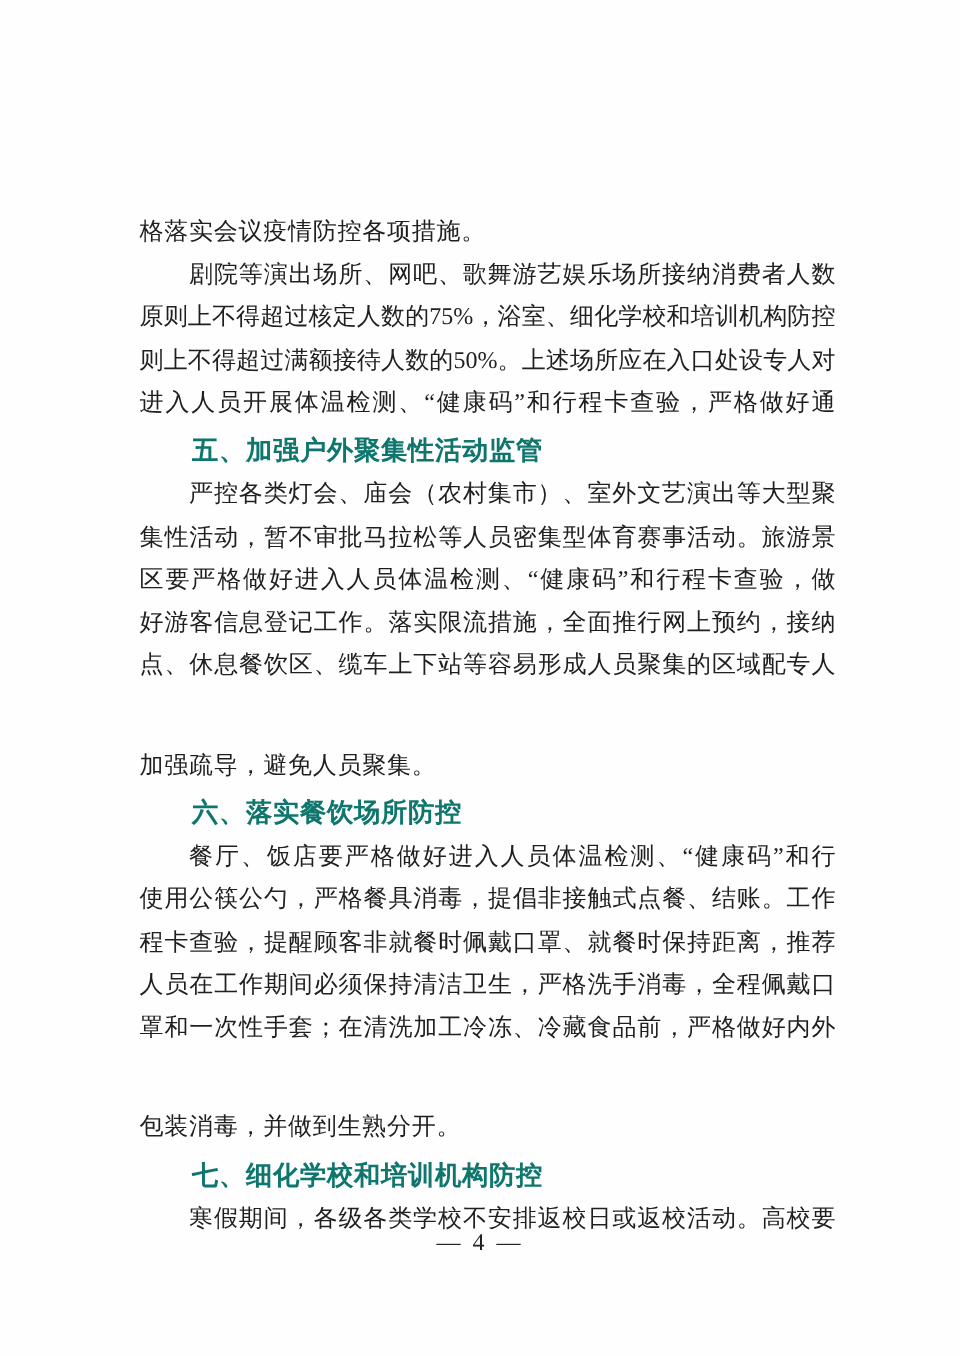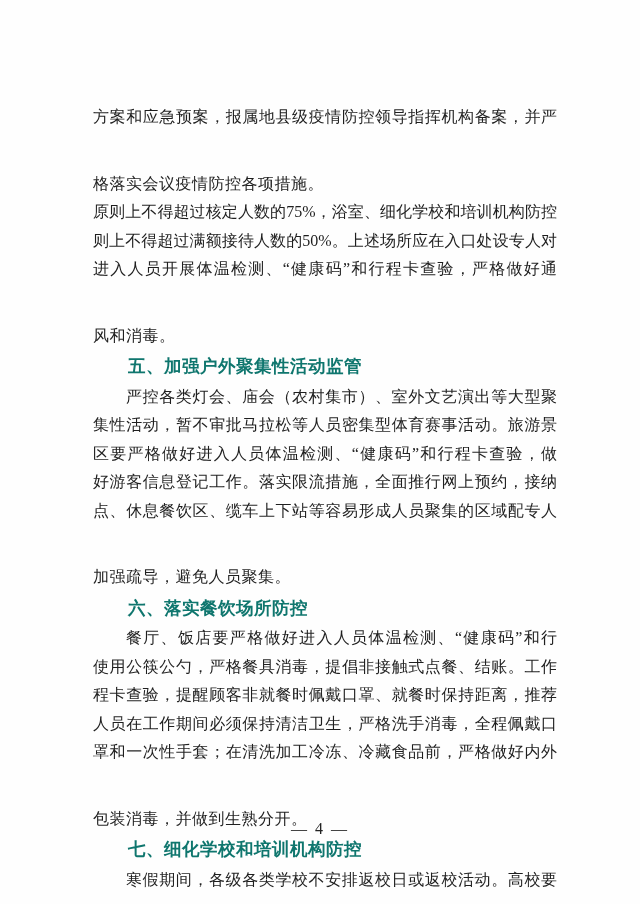--- a/index.html
+++ b/index.html
@@ -61,28 +61,27 @@
     letter-spacing: 2px;
     color: #222;
   }
 </style>
 </head>
 <body>
 
 <div class="page">
   <div class="text-col">
       <div class="paragraph">
-        <div class="line">方案和应急预案，报属地县级疫情防控领导指挥机构备案，并严</div>
         <div class="line last">格落实会议疫情防控各项措施。</div>
       </div>
       <div class="paragraph">
+        <div class="line indent">剧院等演出场所、网吧、歌舞游艺娱乐场所接纳消费者人数</div>
         <div class="line">原则上不得超过核定人数的75%，浴室、细化学校和培训机构防控</div>
         <div class="line">则上不得超过满额接待人数的50%。上述场所应在入口处设专人对</div>
         <div class="line">进入人员开展体温检测、“健康码”和行程卡查验，严格做好通</div>
-        <div class="line last">风和消毒。</div>
       </div>
       <div class="heading">五、加强户外聚集性活动监管</div>
       <div class="paragraph">
         <div class="line indent">严控各类灯会、庙会（农村集市）、室外文艺演出等大型聚</div>
         <div class="line">集性活动，暂不审批马拉松等人员密集型体育赛事活动。旅游景</div>
         <div class="line">区要严格做好进入人员体温检测、“健康码”和行程卡查验，做</div>
         <div class="line">好游客信息登记工作。落实限流措施，全面推行网上预约，接纳</div>
         <div class="line">点、休息餐饮区、缆车上下站等容易形成人员聚集的区域配专人</div>
         <div class="line last">加强疏导，避免人员聚集。</div>
       </div>

